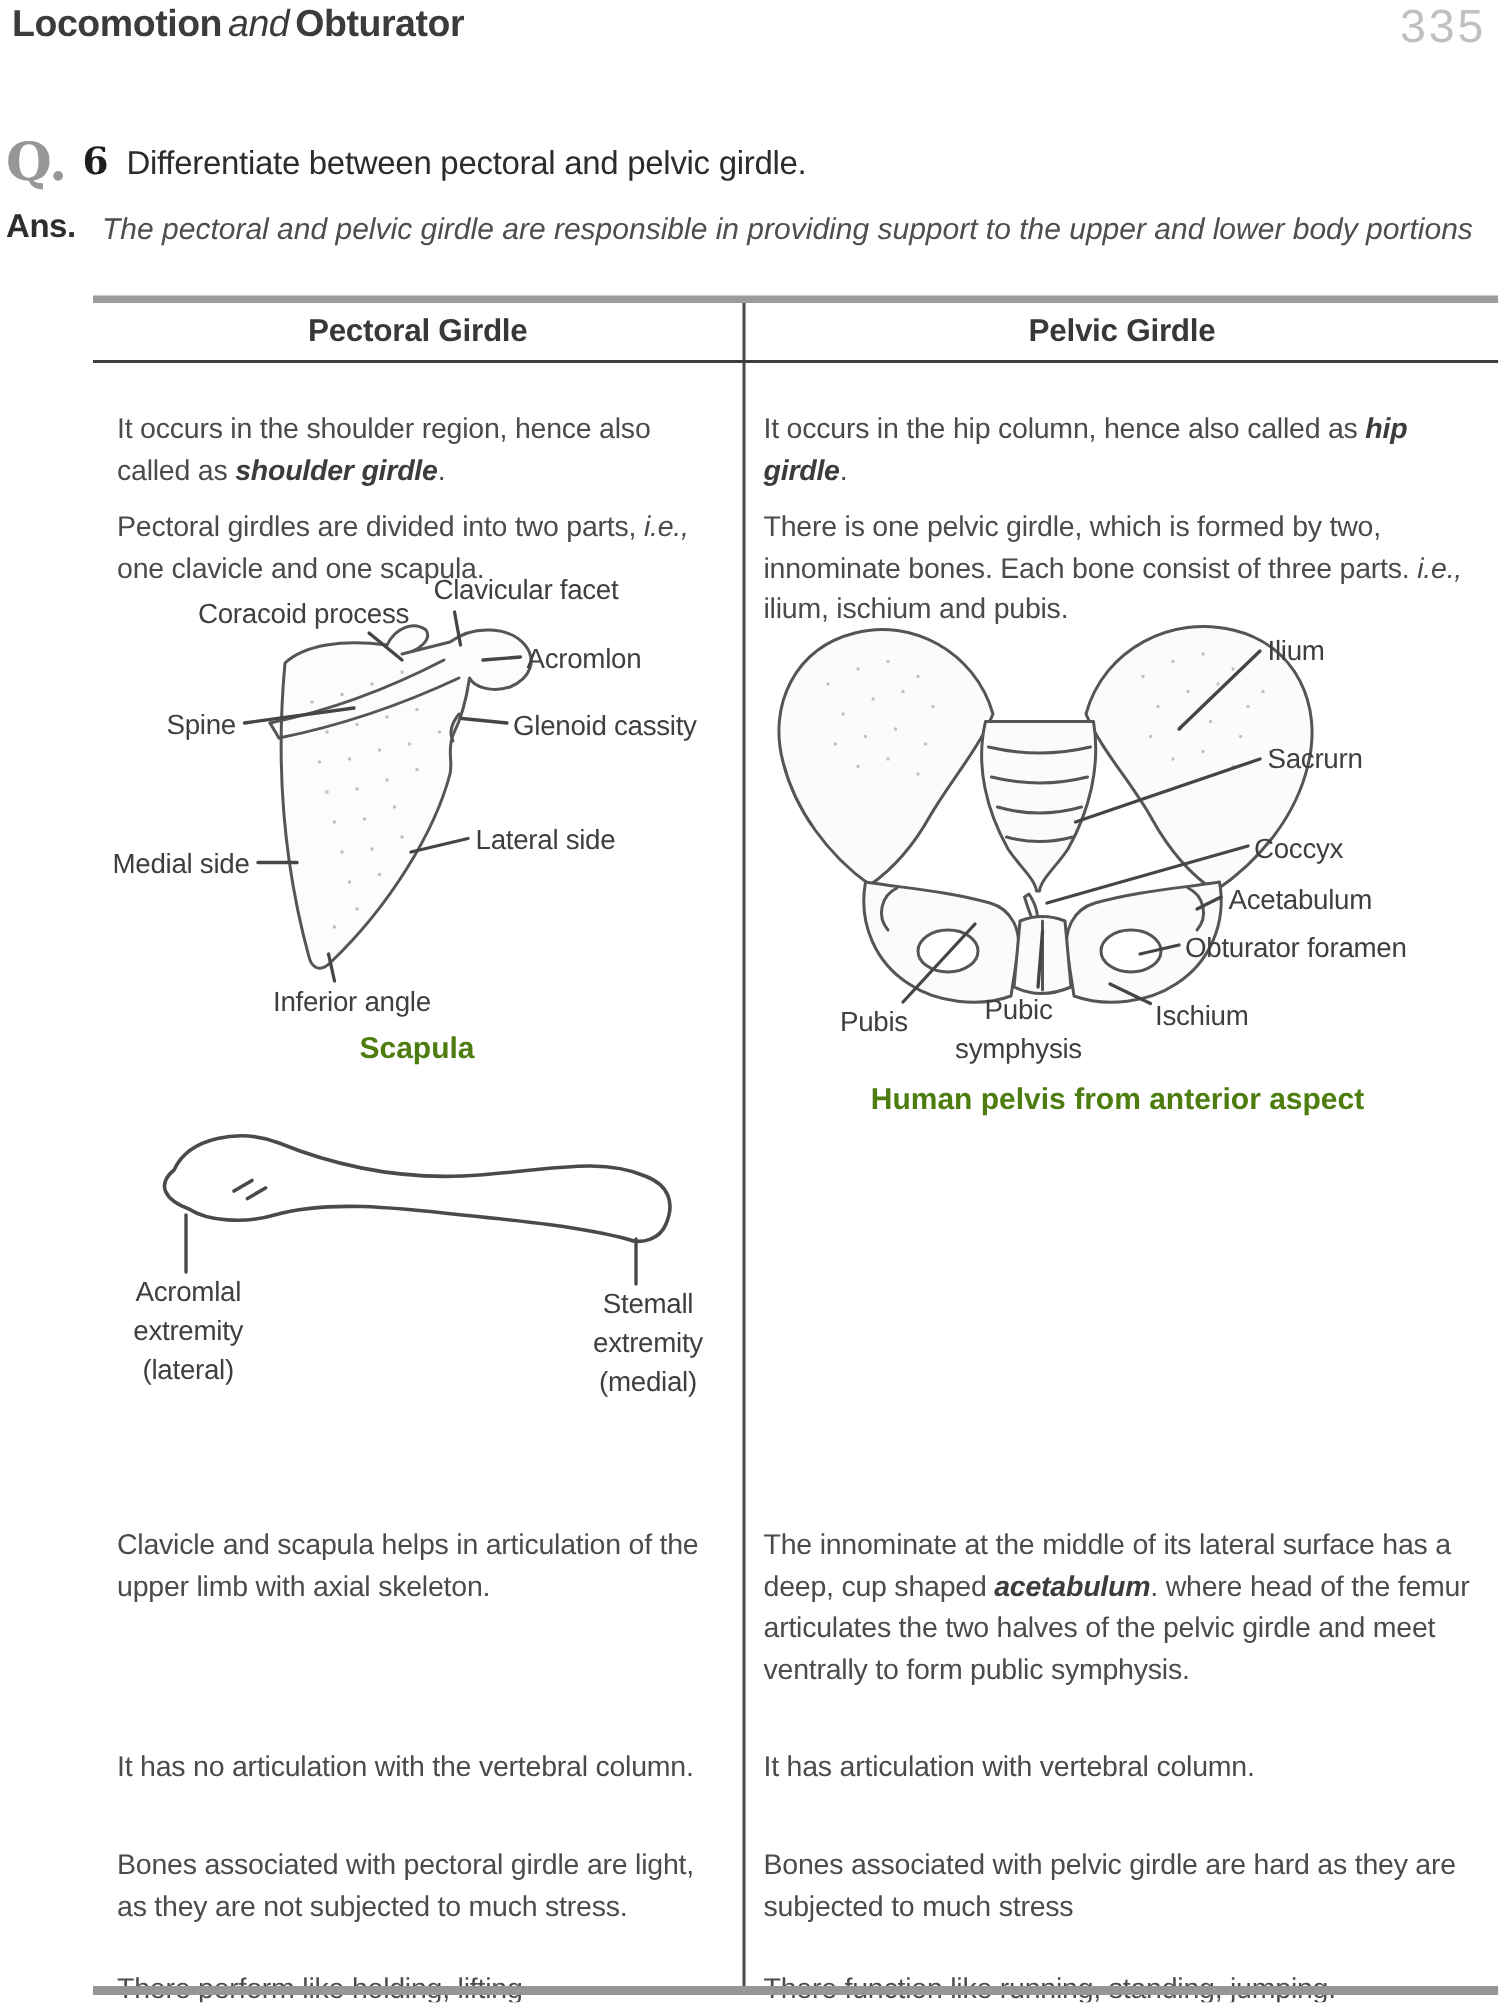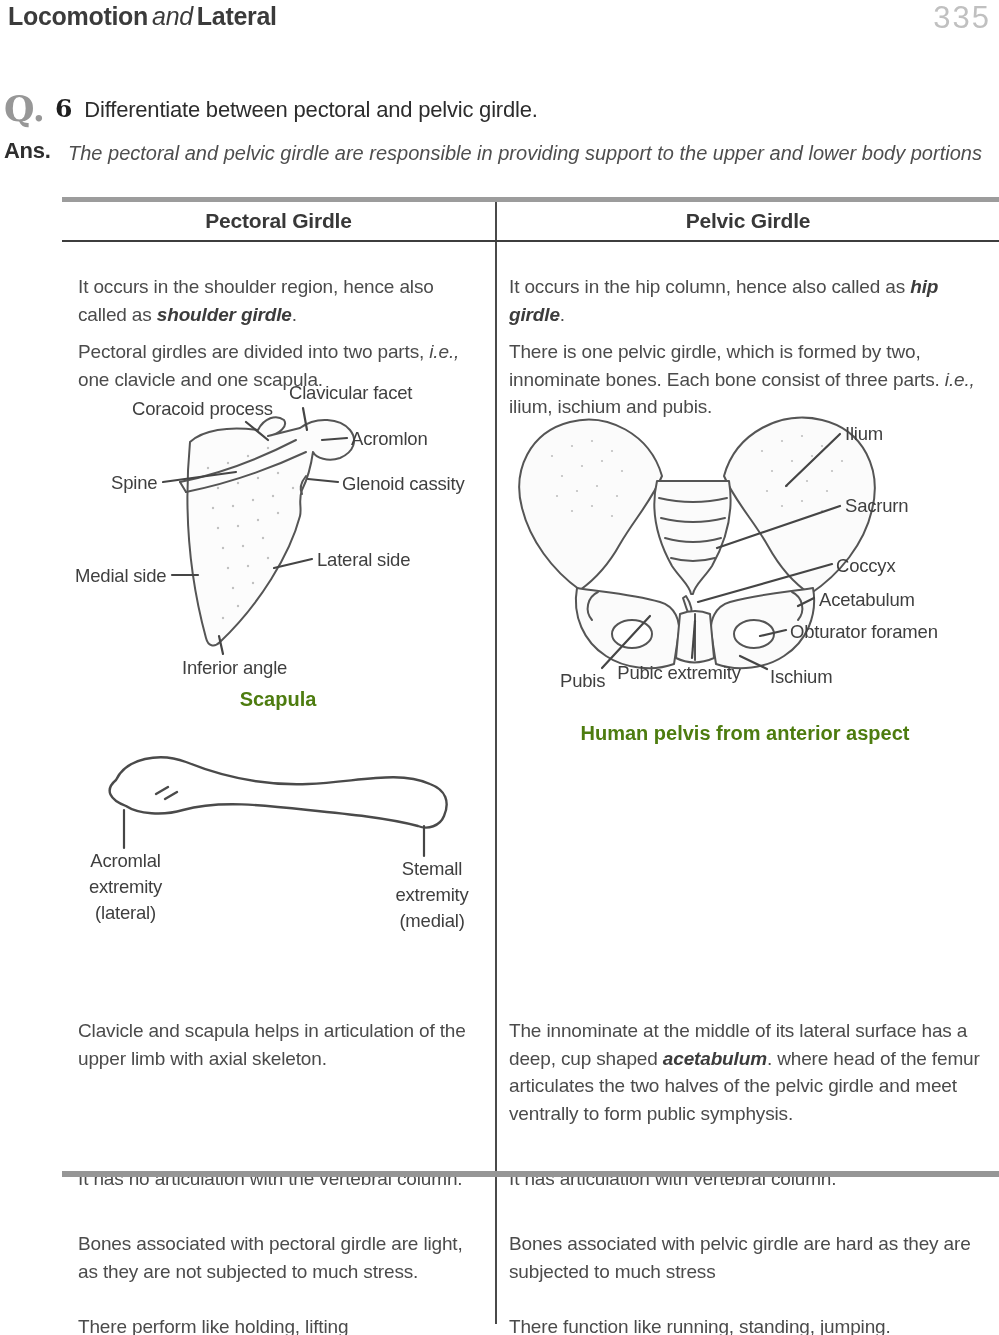--- a/index.html
+++ b/index.html
@@ -13,21 +13,21 @@
 
   
   .qrow{position:absolute;top:88px;left:4px;white-space:nowrap;}
   .qletter{font-family:"DejaVu Serif",serif;font-size:35px;font-weight:bold;color:#979797;vertical-align:-4px;}
   .qnum{font-family:"DejaVu Serif",serif;font-size:25px;font-weight:bold;color:#1e1e1e;margin-left:10px;}
   .qtext{font-size:22px;color:#2c2c2c;margin-left:12px;letter-spacing:-0.2px;}
   .anslabel{position:absolute;top:138px;left:4px;font-size:22px;font-weight:bold;color:#2e2e2e;letter-spacing:-0.3px;}
   .anstext{position:absolute;top:139px;left:68px;width:931px;font-style:italic;font-size:20px;line-height:29px;color:#4e4e4e;}
 
   
-  .dtable{position:absolute;left:62px;top:197px;width:937px;height:980px;}
+  .dtable{position:absolute;left:62px;top:197px;width:937px;height:1133px;}
   .t-top{position:absolute;top:0;left:0;width:100%;height:5px;background:#9c9c9c;}
   .t-bottom{position:absolute;bottom:0;left:0;width:100%;height:6px;background:#969696;}
   .t-head{position:absolute;top:5px;left:0;width:100%;height:40px;border-bottom:2px solid #3d3d3d;box-sizing:border-box;}
   .hcell{position:absolute;top:7px;font-size:21px;font-weight:bold;color:#383838;text-align:center;letter-spacing:-0.2px;}
   .hcell.left{left:0;width:433px;}
   .hcell.right{left:435px;width:502px;}
   .v-div{position:absolute;left:433px;top:5px;width:2px;height:1122px;background:#4a4a4a;}
   .t-body{position:absolute;top:47px;left:0;width:100%;height:1080px;}
 
   .cell{position:absolute;font-size:19px;line-height:27.5px;color:#4b4b4b;letter-spacing:-0.15px;}
@@ -45,21 +45,21 @@
 
   #fig-scapula{left:6px;top:134px;width:420px;height:336px;}
   #fig-clavicle{left:6px;top:498px;width:420px;height:240px;}
   #fig-pelvis{left:440px;top:162px;width:486px;height:352px;}
 </style>
 </head>
 <body>
 
 <div class="page">
 
-  <div class="runhead"><span>Locomotion</span><span class="and">and</span><span>Lateral</span></div>
+  <div class="runhead"><span>Locomotion</span><span class="and">and</span><span>Obturator</span></div>
   <div class="pagenum">335</div>
 
   <div class="qrow"><span class="qletter">Q.</span><span class="qnum">6</span><span class="qtext">Differentiate between pectoral and pelvic girdle.</span></div>
   <div class="anslabel">Ans.</div>
   <div class="anstext">The pectoral and pelvic girdle are responsible in providing support to the upper and lower body portions</div>
 
   <div class="dtable">
     <div class="t-top"></div>
     <div class="v-div"></div>
     <div class="t-head">
@@ -241,21 +241,21 @@
             <path d="M190,252 L193,215"></path>
             <path d="M100,262 L148,210"></path>
           </g>
         </svg>
         <span class="lbl" style="left:343px;top:17px">Ilium</span>
         <span class="lbl" style="left:343px;top:89px">Sacrurn</span>
         <span class="lbl" style="left:334px;top:149px">Coccyx</span>
         <span class="lbl" style="left:317px;top:183px">Acetabulum</span>
         <span class="lbl" style="left:288px;top:215px">Obturator foramen</span>
         <span class="lbl" style="left:268px;top:260px">Ischium</span>
-        <span class="lblwrap" style="left:112px;top:254px;width:130px">Pubic extremity</span>
+        <span class="lblwrap" style="left:112px;top:254px;width:130px">Pubic symphysis</span>
         <span class="lbl" style="left:58px;top:264px">Pubis</span>
         <div class="cap" style="top:316px">Human pelvis from anterior aspect</div>
       </div>
 
       <p class="cell cl" style="top:754px">Clavicle and scapula helps in articulation of the upper limb with axial skeleton.</p>
       <p class="cell cr" style="top:754px"><span>The innominate  at the middle of its lateral surface has a deep, cup shaped </span><span class="b">acetabulum</span><span>. where head of the femur articulates the two halves of the pelvic girdle and meet ventrally to form public symphysis.</span></p>
 
       <p class="cell cl" style="top:902px">It has no articulation with the vertebral column.</p>
       <p class="cell cr" style="top:902px">It has articulation with vertebral column.</p>
 

